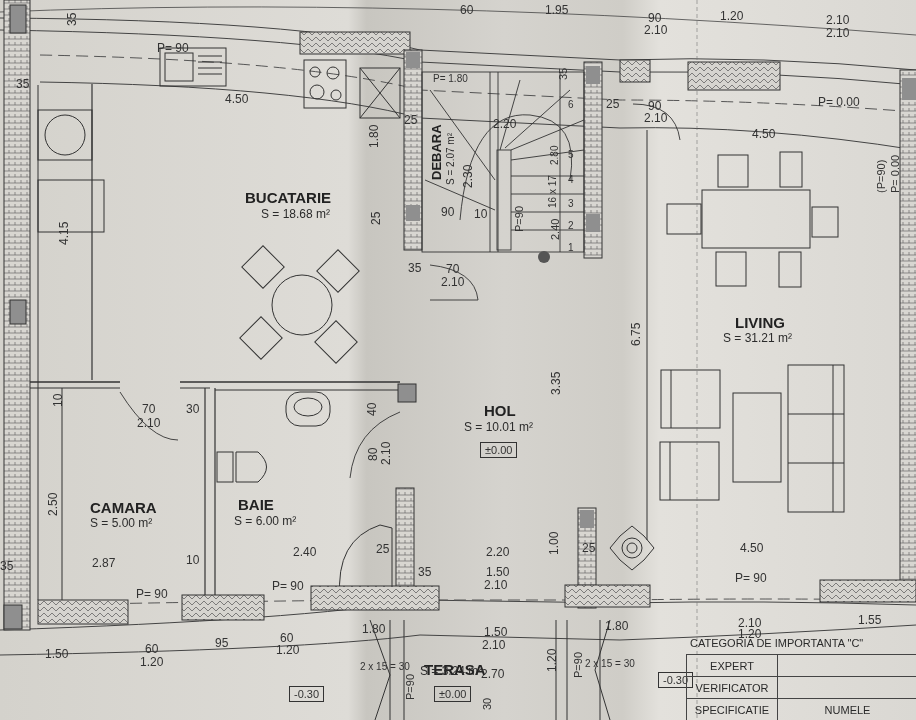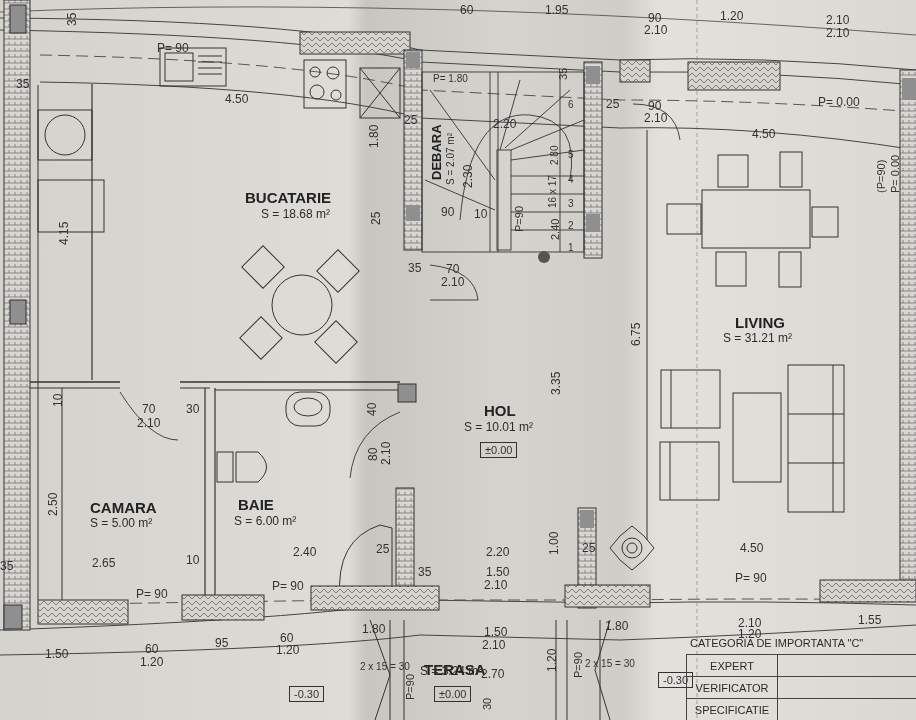--- a/index.html
+++ b/index.html
@@ -280,21 +280,21 @@
 <div class="lbl dim vert" style="left:890px;top:193px;font-size:11px;">P= 0.00</div>
 <div class="lbl dim" style="left:740px;top:542px;">4.50</div>
 <div class="lbl dim vert" style="left:548px;top:555px;">1.00</div>
 <div class="lbl dim" style="left:582px;top:542px;">25</div>
 
 <div class="lbl dim vert" style="left:52px;top:407px;">10</div>
 <div class="lbl dim" style="left:142px;top:403px;">70</div>
 <div class="lbl dim" style="left:137px;top:417px;">2.10</div>
 <div class="lbl dim" style="left:186px;top:403px;">30</div>
 <div class="lbl dim vert" style="left:47px;top:516px;">2.50</div>
-<div class="lbl dim" style="left:92px;top:557px;">2.65</div>
+<div class="lbl dim" style="left:92px;top:557px;">2.87</div>
 <div class="lbl dim" style="left:186px;top:554px;">10</div>
 <div class="lbl dim" style="left:0px;top:560px;">35</div>
 <div class="lbl dim" style="left:293px;top:546px;">2.40</div>
 <div class="lbl dim" style="left:376px;top:543px;">25</div>
 <div class="lbl dim" style="left:418px;top:566px;">35</div>
 
 <div class="lbl dim" style="left:486px;top:546px;">2.20</div>
 <div class="lbl dim" style="left:486px;top:566px;">1.50</div>
 <div class="lbl dim" style="left:484px;top:579px;">2.10</div>
 <div class="lbl dim" style="left:136px;top:588px;">P= 90</div>
@@ -327,14 +327,15 @@
   <div class="tb-row" style="top:0;">
     <div class="tb-cell" style="left:0;width:90px;border-right:1px solid #444;">EXPERT</div>
     <div class="tb-cell" style="left:91px;width:139px;"></div>
   </div>
   <div class="tb-row" style="top:22px;">
     <div class="tb-cell" style="left:0;width:90px;border-right:1px solid #444;">VERIFICATOR</div>
     <div class="tb-cell" style="left:91px;width:139px;"></div>
   </div>
   <div class="tb-row" style="top:44px;">
     <div class="tb-cell" style="left:0;width:90px;border-right:1px solid #444;">SPECIFICATIE</div>
+    <div class="tb-cell" style="left:91px;width:139px;">NUMELE</div>
   </div>
 </div>
 
 </body></html>

